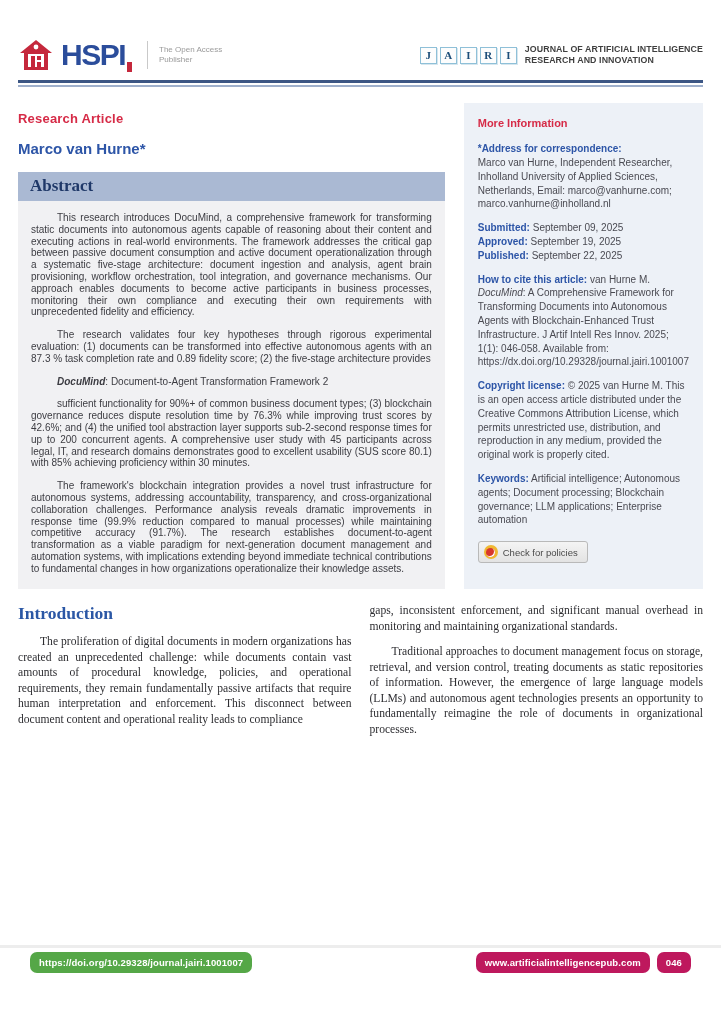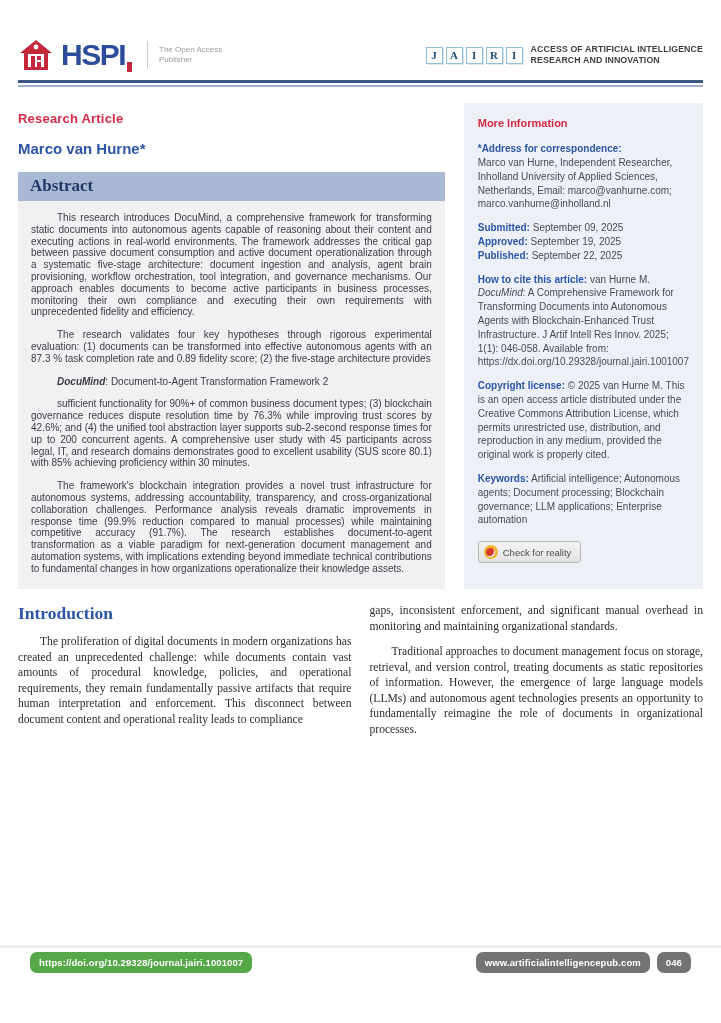--- a/index.html
+++ b/index.html
@@ -111,21 +111,21 @@
   .footer-sep { position: absolute; left: 0; right: 0; top: 945px; height: 3px; background: #ededed; }
   .footer {
     position: absolute; left: 30px; right: 30px; top: 952px;
     display: flex; justify-content: space-between; align-items: center;
   }
   .badge {
     color: #fff; font-weight: 700; font-size: 9.5px; padding: 5px 9px; border-radius: 7px;
     letter-spacing: 0.1px;
   }
   .badge-green { background: #55a747; }
-  .badge-navy { background: #737373; }
+  .badge-navy { background: #be185d; }
   .footer-right { display: flex; gap: 7px; }
 
   svg { display: block; }
 </style>
 </head>
 <body>
 
 <div class="page">
 
   <div class="header">
@@ -153,21 +153,21 @@
 
     <div class="journal-mark">
       <div class="acronym">
         <span class="letter-box">J</span>
         <span class="letter-box">A</span>
         <span class="letter-box">I</span>
         <span class="letter-box">R</span>
         <span class="letter-box">I</span>
       </div>
       <div class="journal-name">
-        <span>ACCESS OF ARTIFICIAL INTELLIGENCE</span><br>
+        <span>JOURNAL OF ARTIFICIAL INTELLIGENCE</span><br>
         <span>RESEARCH AND INNOVATION</span>
       </div>
     </div>
   </div>
 
   <div class="rule-wrap">
     <div class="rule-dark"></div>
     <div class="rule-light"></div>
   </div>
 
@@ -204,21 +204,21 @@
       <p><span class="side-label">How to cite this article:</span><span> van Hurne M. </span><span class="side-italic">DocuMind</span><span>: A Comprehensive Framework for Transforming Documents into Autonomous Agents with Blockchain-Enhanced Trust Infrastructure. J Artif Intell Res Innov. 2025; 1(1): 046-058. Available from: https://dx.doi.org/10.29328/journal.jairi.1001007</span></p>
 
       <p><span class="side-label">Copyright license:</span><span> © 2025 van Hurne M. This is an open access article distributed under the Creative Commons Attribution License, which permits unrestricted use, distribution, and reproduction in any medium, provided the original work is properly cited.</span></p>
 
       <p><span class="side-label">Keywords:</span><span> Artificial intelligence; Autonomous agents; Document processing; Blockchain governance; LLM applications; Enterprise automation</span></p>
 
       <button class="updates-btn">
         <span class="crossmark">
             <span class="crossmark-inner"></span>
           </span>
-        <span>Check for reality</span>
+        <span>Check for policies</span>
       </button>
 
     </div>
   </div>
 
   <div class="intro-row">
     <div class="intro-col">
       <div class="intro-heading">Introduction</div>
       <p class="body-text">The proliferation of digital documents in modern organizations has created an unprecedented challenge: while documents contain vast amounts of procedural knowledge, policies, and operational requirements, they remain fundamentally passive artifacts that require human interpretation and enforcement. This disconnect between document content and operational reality leads to compliance</p>
     </div>

